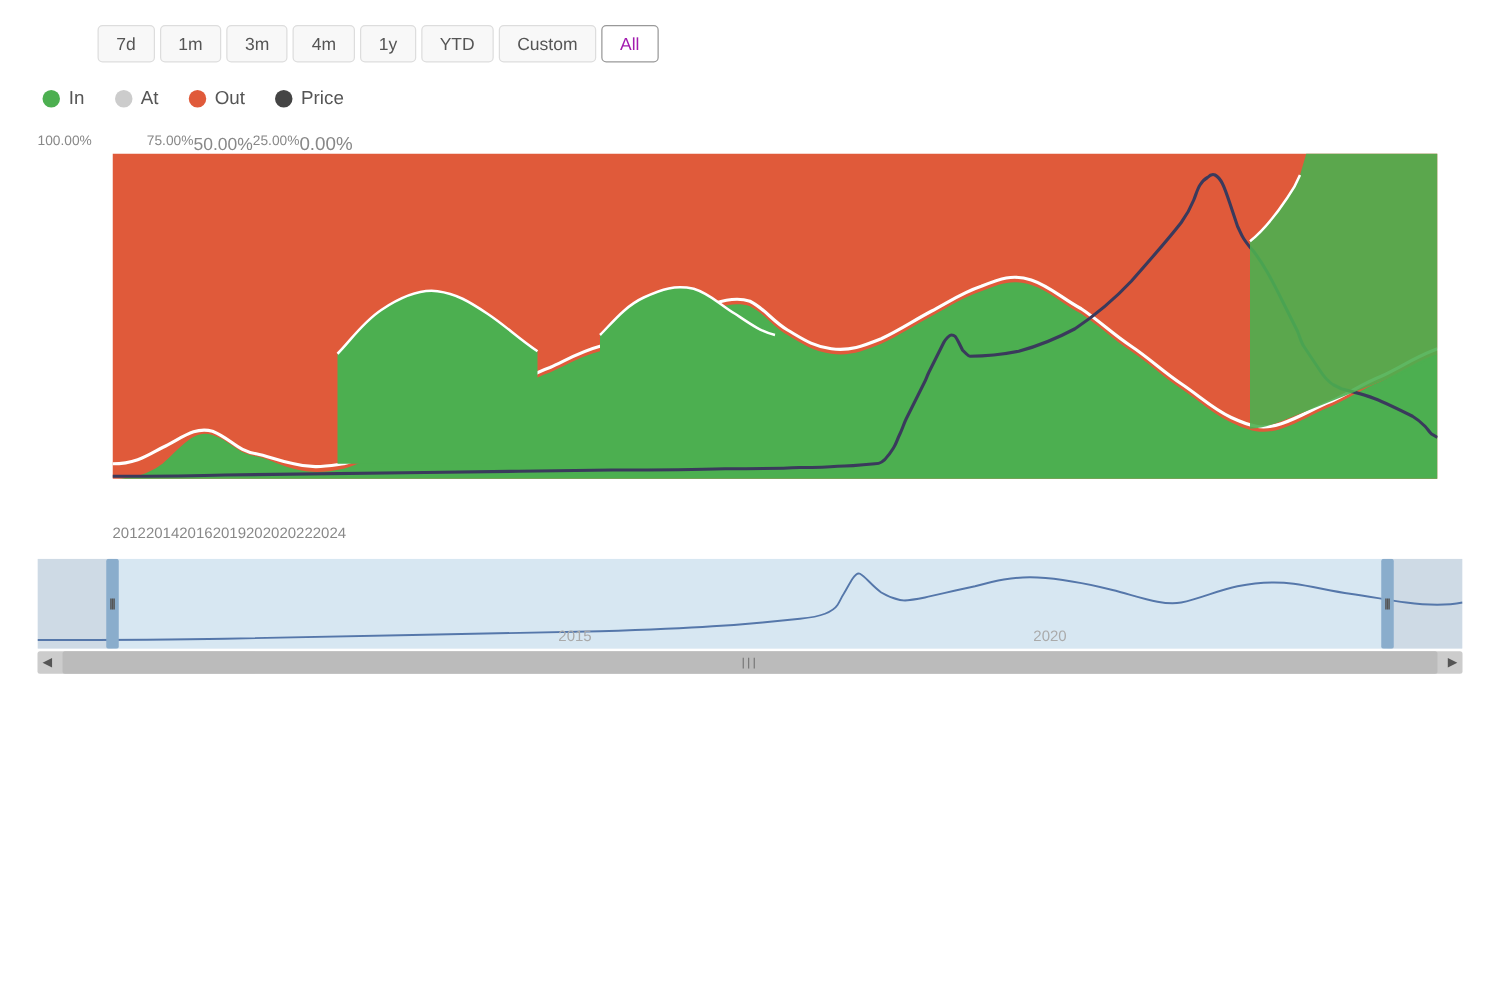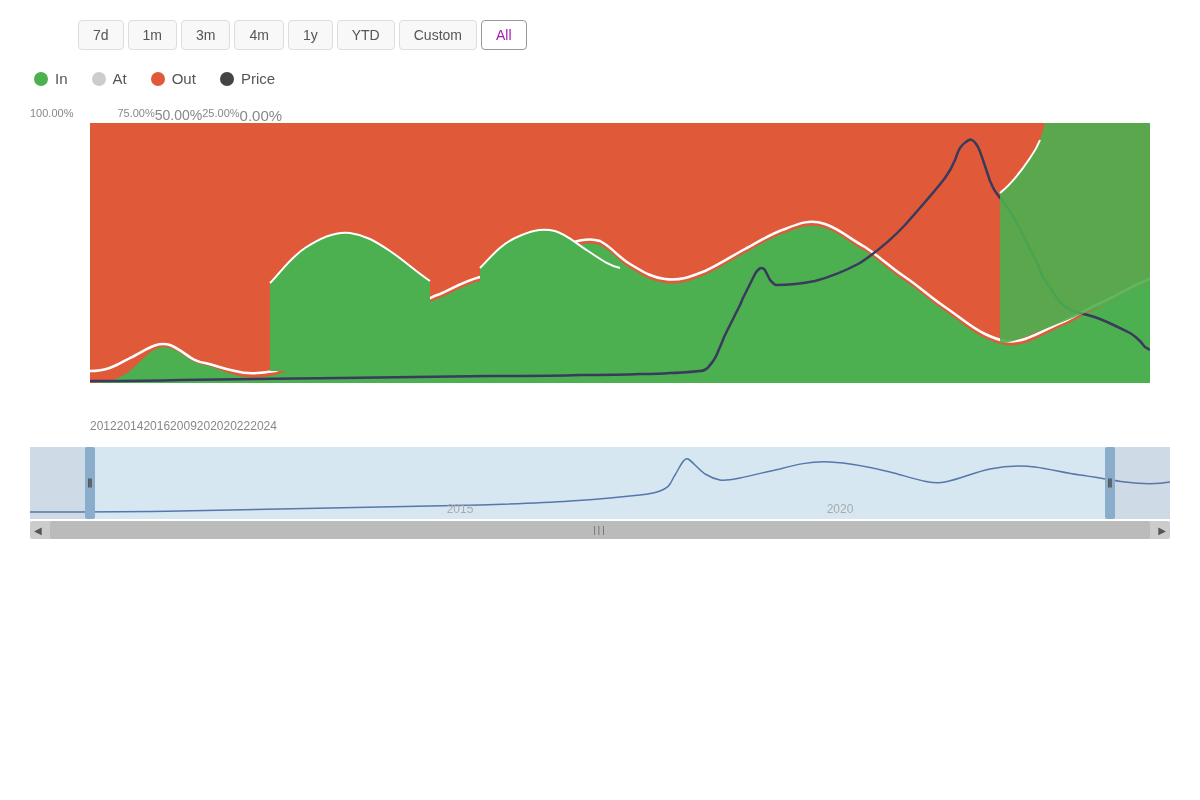--- a/index.html
+++ b/index.html
@@ -288,21 +288,21 @@
 
         </svg>
 
       </div>
     </div>
 
     <div style="display:flex;justify-content:flex-start;padding:6px 0 6px 60px;width:1120px;font-size:12px;color:#888;">
       <span>2012</span>
       <span>2014</span>
       <span>2016</span>
-      <span>2009</span>
+      <span>2019</span>
       <span>2020</span>
       <span>2022</span>
       <span>2024</span>
     </div>
   </div>
 
   <div style="margin-top:8px;position:relative;">
     <div style="position:relative;width:1140px;height:72px;">
       <svg viewBox="0 0 1140 72" style="width:1140px;height:72px;display:block;">
 

